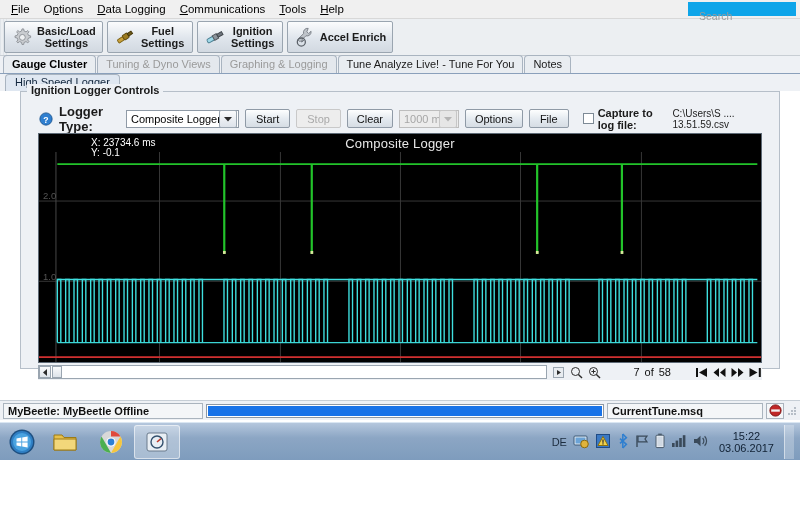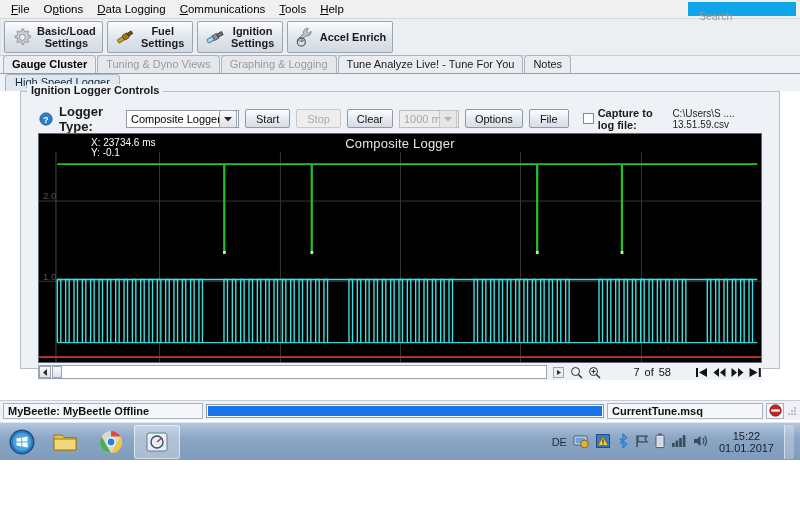--- a/index.html
+++ b/index.html
@@ -529,19 +529,19 @@
         </svg>
       </span>
       <span>
         <svg width="16" height="14" viewBox="0 0 16 14">
           <polygon points="1,5 4,5 7.5,1.8 7.5,12.2 4,9 1,9" fill="#3a4a5a"></polygon>
           <path d="M9.6 4 A4.2 4.2 0 0 1 9.6 10" fill="none" stroke="#3a4a5a" stroke-width="1.2"></path>
           <path d="M11.6 2.3 A6.6 6.6 0 0 1 11.6 11.7" fill="none" stroke="#3a4a5a" stroke-width="1.2"></path>
         </svg>
       </span>
       <span class="clock"><span>15:22</span>
-<span>01.01.2017</span></span>
+<span>03.06.2017</span></span>
       <span class="showdesk"></span>
     </div>
   </div>
 
   <div class="desktop"></div>
 </div>
 
 </body></html>

